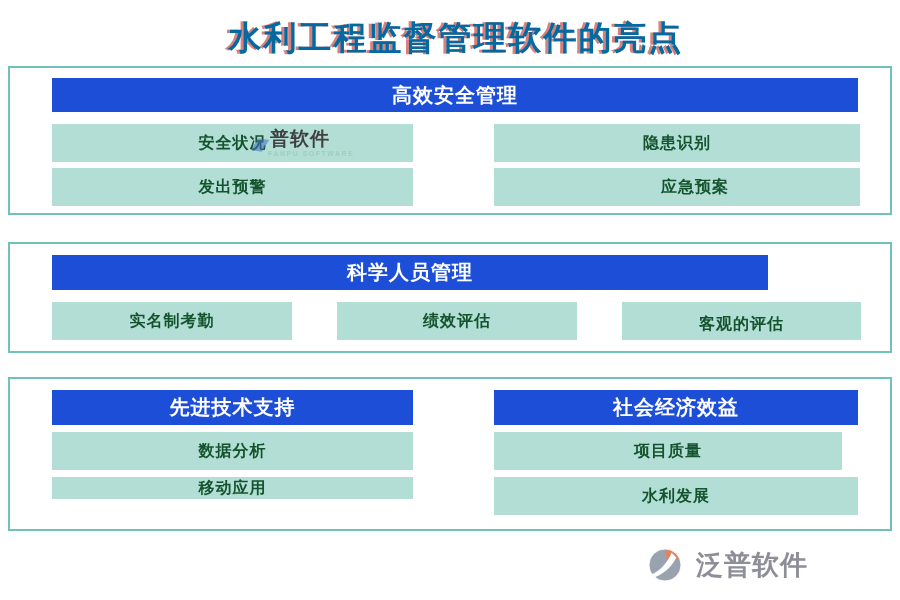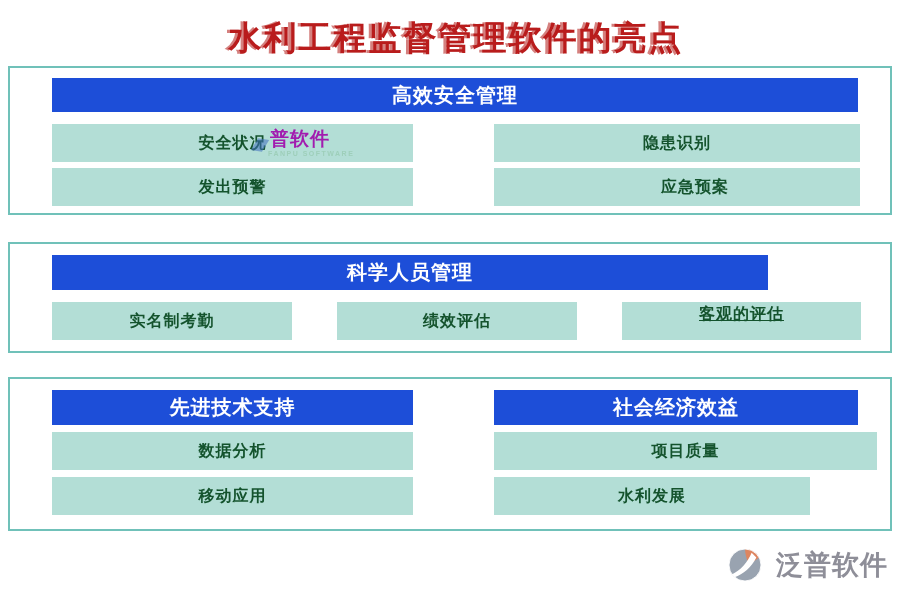--- a/index.html
+++ b/index.html
@@ -4,83 +4,83 @@
 <style>
   * { margin:0; padding:0; box-sizing:border-box; }
   html,body { background:#ffffff; }
   .page {
     position:relative; width:900px; height:600px; background:#ffffff;
     font-family:"Liberation Serif", serif; overflow:hidden;
   }
   .title {
     position:absolute; left:0; top:16px; width:100%;
     text-align:center; font-size:33px; font-weight:bold;
-    color:#b91c1c; letter-spacing:2px;
+    color:#0369a1; letter-spacing:2px;
     text-shadow:-3px 0 0 rgba(190,62,58,0.65);
     padding-left:12px;
   }
   .section {
     position:absolute; left:8px; width:884px;
     border:2px solid #70c1b9; background:#ffffff;
   }
   .sec1 { top:66px;  height:149px; }
   .sec2 { top:242px; height:111px; }
   .sec3 { top:377px; height:154px; }
   .hdr {
     position:absolute; background:#1d4ed8; color:#ffffff;
     display:flex; align-items:center; justify-content:center;
     font-size:20px; font-weight:bold; letter-spacing:1px;
   }
   .cell {
     position:absolute; background:#b3ded6; color:#14532d;
     display:flex; align-items:center; justify-content:center;
     font-size:16px; font-weight:bold; letter-spacing:1px;
   }
-  .cell.top-text { align-items:flex-start; padding-top:2px;text-decoration:underline; }
+  .cell.top-text { align-items:flex-start; padding-top:12px; }
   
   .hdr-1   { left:52px;  top:78px;  width:806px; height:34px; }
   .c-1a    { left:52px;  top:124px; width:361px; height:38px; }
   .c-1b    { left:494px; top:124px; width:366px; height:38px; }
   .c-1c    { left:52px;  top:168px; width:361px; height:38px; }
   .c-1d    { left:494px; top:168px; width:366px; height:38px;padding-left:36px; }
   
   .hdr-2   { left:52px;  top:255px; width:716px; height:35px; }
   .c-2a    { left:52px;  top:302px; width:240px; height:38px; }
   .c-2b    { left:337px; top:302px; width:240px; height:38px; }
   .c-2c    { left:622px; top:302px; width:239px; height:38px; }
   
   .hdr-3l  { left:52px;  top:390px; width:361px; height:35px; }
   .hdr-3r  { left:494px; top:390px; width:364px; height:35px; }
   .c-3a    { left:52px;  top:432px; width:361px; height:38px; }
-  .c-3b    { left:52px;  top:477px; width:361px; height:38px; }
-  .c-3c    { left:494px; top:432px; width:383px; height:38px; }
-  .c-3d    { left:494px; top:477px; width:316px; height:38px;font-family:Liberation Serif, serif; }
+  .c-3b    { left:52px;  top:477px; width:361px; height:22px; }
+  .c-3c    { left:494px; top:432px; width:348px; height:38px; }
+  .c-3d    { left:494px; top:477px; width:364px; height:38px;font-family:Liberation Serif, serif; }
   
   .watermark {
     position:absolute; left:258px; top:129px; width:120px;
     line-height:1; pointer-events:none; text-align:left;
   }
   .watermark .wm-cn {
-    font-size:19px; font-weight:bold; color:#a21caf; letter-spacing:1px;padding-left:12px;
+    font-size:19px; font-weight:bold; color:#404040; letter-spacing:1px;padding-left:12px;
   }
   .watermark .wm-en {
     display:block; margin-top:2px; padding-left:10px;
     font-family:"Liberation Sans", sans-serif;
     font-size:7px; font-weight:bold; letter-spacing:1.5px; color:#9ecfba;
   }
   .wm-spark {
     position:absolute; left:-4px; top:10px; width:12px; height:12px;
     background:#3f6fc0; opacity:.55; transform:skewX(-25deg) rotate(8deg);
   }
   
   .footer {
     position:absolute; right:12px; top:547px; width:240px; text-align:right;
   }
   .brand-row {
-    display:flex; align-items:center; justify-content:flex-end; gap:14px;
+    display:flex; align-items:center; justify-content:flex-start; gap:14px;
   }
   .brand-name {
     font-size:27px; font-weight:bold; color:#8e8e98; letter-spacing:1px;
   }
   .brand-url {
     margin-top:0px; font-family:"Liberation Sans", sans-serif;
     font-size:13px; font-weight:bold; color:#c75f49; letter-spacing:0.5px;
   }
 </style>
 </head>

